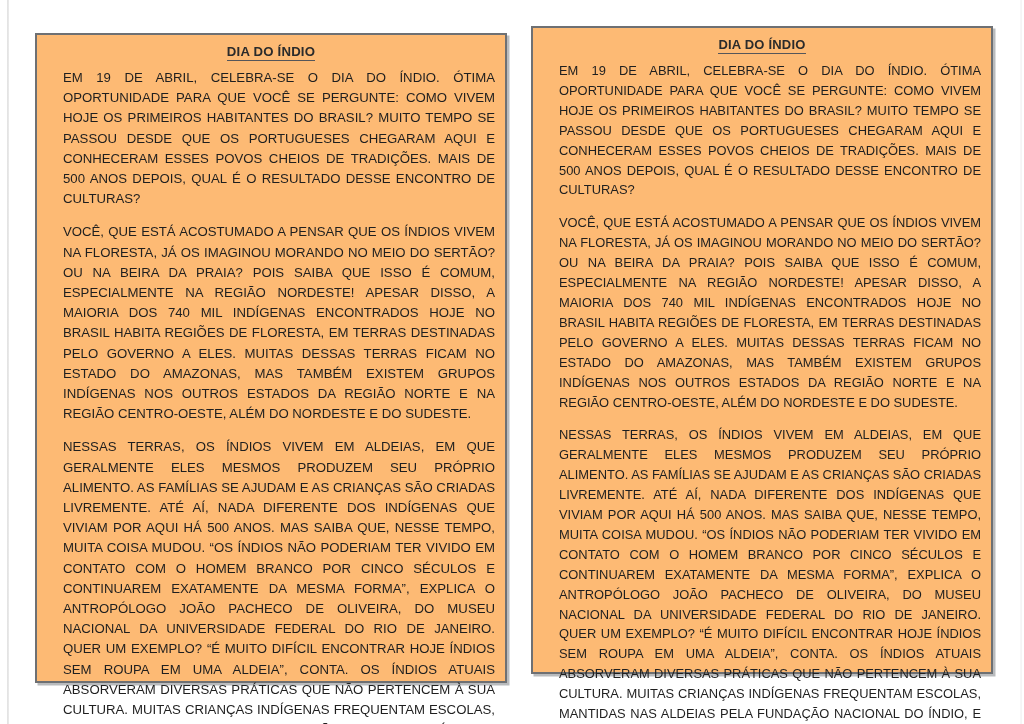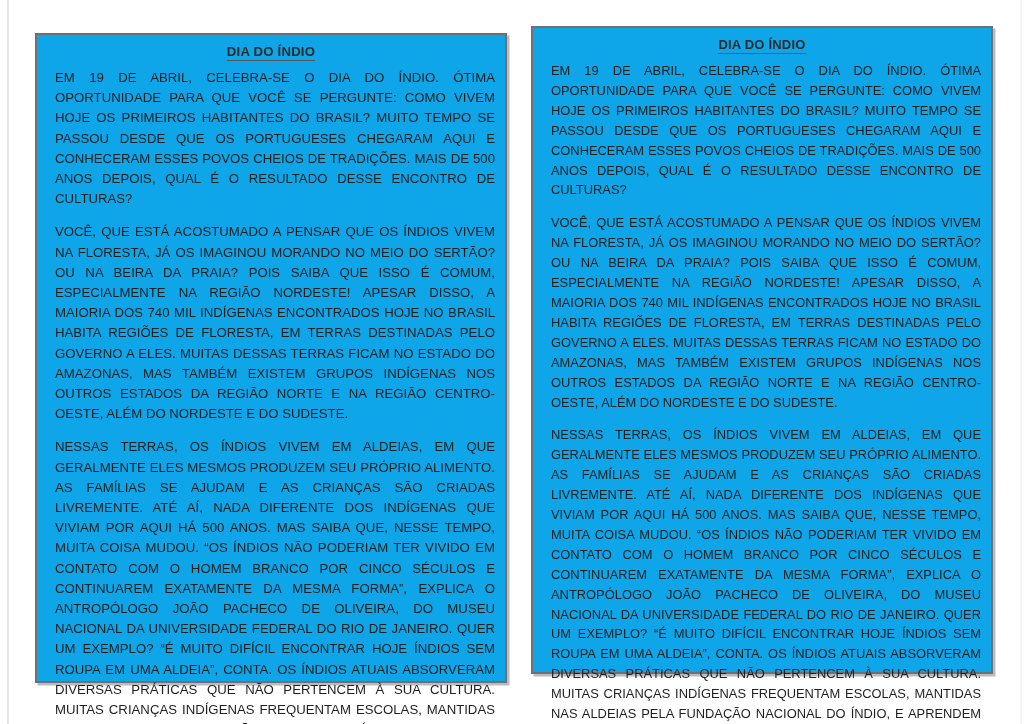--- a/index.html
+++ b/index.html
@@ -37,21 +37,21 @@
   }
 
   .page {
     position: absolute;
     inset: 0;
   }
 
   
   .doc-box {
     position: absolute;
-    background: #0ea5e9;
+    background: #fdba74;
     border: 2px solid #6e7073;
     box-shadow: 2.5px 2.5px 0 0 #b9bbbd;
     padding: 7px 10px 10px 10px;
   }
 
   .doc-box--left {
     left: 35px;
     top: 33px;
     width: 472px;
     height: 650px;
@@ -74,21 +74,21 @@
   .doc-title span {
     border-bottom: 1px solid #55565a;
     padding-bottom: 1px;
   }
 
   .doc-body {
     color: #1f1f1f;
   }
 
   .doc-para {
-    margin: 0 0 13px 8px;
+    margin: 0 0 13px 16px;
     text-align: justify;
     text-justify: inter-word;
   }
   .doc-para:last-child { margin-bottom: 0; }
 
   
   .doc-box--left .doc-body { font-size: 13.2px; line-height: 20.2px; }
   .doc-box--left .doc-title { font-size: 13.2px; }
 
   

